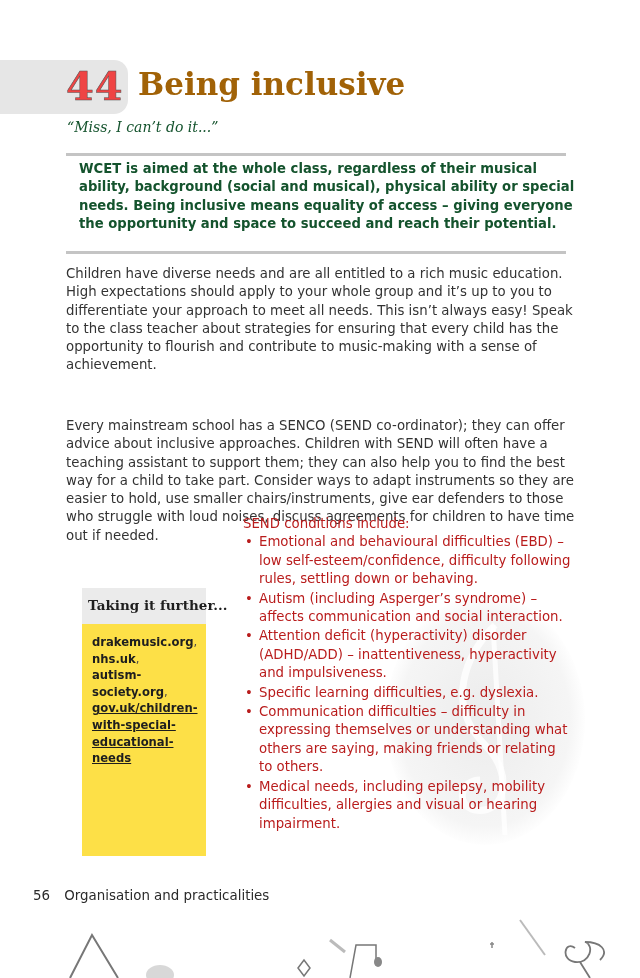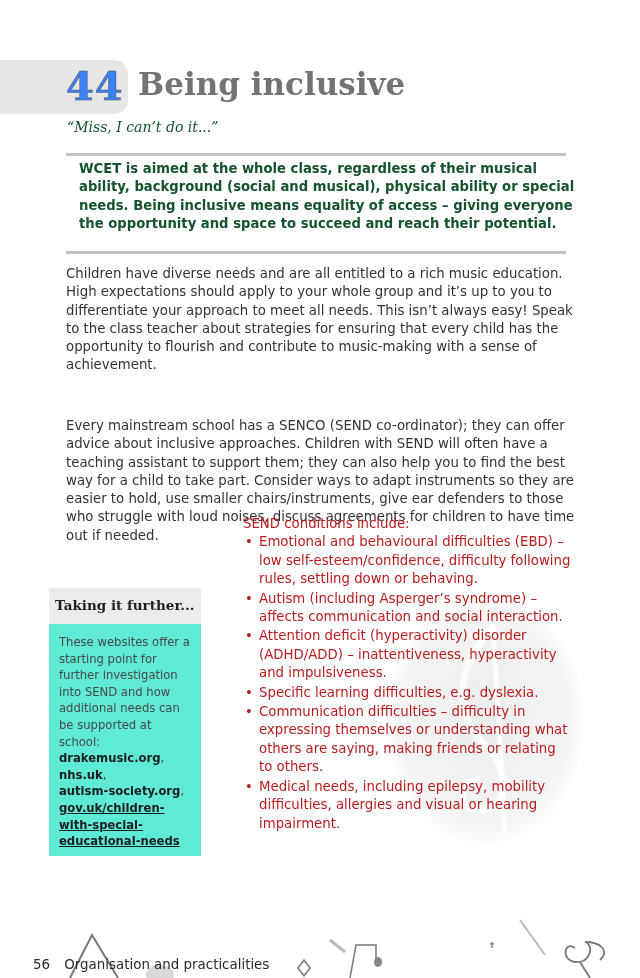--- a/index.html
+++ b/index.html
@@ -6,43 +6,43 @@
   body {
     width: 640px; height: 978px; background: #ffffff; position: relative; overflow: hidden;
     font-family: "DejaVu Sans", sans-serif; color: #2c2c2c;
   }
   .title-tab {
     position: absolute; left: 0; top: 60px; width: 128px; height: 54px;
     background: #e6e6e6; border-radius: 0 14px 14px 0;
   }
   .chapter-number {
     position: absolute; left: 66px; top: 62px; font-family: "DejaVu Serif", serif;
-    font-weight: bold; font-size: 40px; color: #3b82f6; letter-spacing: 1px;
+    font-weight: bold; font-size: 40px; color: #ef4444; letter-spacing: 1px;
     -webkit-text-stroke: 0.5px #555;
   }
   .chapter-title {
     position: absolute; left: 138px; top: 66px; font-family: "DejaVu Serif", serif;
-    font-weight: bold; font-size: 31px; color: #737373;
+    font-weight: bold; font-size: 31px; color: #a16207;
   }
   .quote {
     position: absolute; left: 67px; top: 119px; font-family: "DejaVu Serif", serif;
     font-style: italic; font-size: 14px; color: #14532d;
   }
   .rule { position: absolute; left: 66px; width: 500px; height: 3px; background: #c4c4c4; }
   .intro {
     position: absolute; left: 79px; top: 160px; width: 510px; font-weight: bold;
     font-size: 13.2px; line-height: 18.4px; color: #14532d;
   }
   .para {
     position: absolute; left: 66px; width: 510px; font-size: 13.3px; line-height: 18.3px; color: #333;
   }
   .p1 { top: 265px; }
   .p2 { top: 385px; margin-top: 32px; }
   .side-box {
-    position: absolute; left: 49px; top: 588px; width: 152px; height: 268px; background: #5eead4;
+    position: absolute; left: 82px; top: 588px; width: 124px; height: 268px; background: #fde047;
   }
   .side-box-head {
     background: #ebebeb; height: 36px; padding-left: 7px; position: relative;
   }
   .side-title {
     font-family: "DejaVu Serif", serif; font-weight: bold; font-size: 13.5px; color: #1e1e1e;
     position: absolute; top: 9px; left: 6px; white-space: nowrap;
   }
   .side-body {
     padding: 10px 8px 0 10px; font-size: 11.6px; line-height: 16.6px; color: #4a4a4a;
@@ -54,21 +54,21 @@
   }
   .send-list { list-style: none; margin: 0; padding: 0; }
   .send-list li { position: relative; padding-left: 16px; margin-bottom: 1px; }
   .send-list li .bullet { position: absolute; left: 2px; top: 0; }
   .watermark {
     position: absolute; left: 385px; top: 595px; width: 200px; height: 250px; border-radius: 50%;
     background: radial-gradient(ellipse at center, rgba(200,200,200,0.35) 0%, rgba(200,200,200,0.18) 60%, rgba(255,255,255,0) 72%);
     pointer-events: none;
   }
   .footer {
-    position: absolute; left: 33px; top: 957px; font-size: 13.4px; color: #2a2a2a;
+    position: absolute; left: 33px; top: 888px; font-size: 13.4px; color: #2a2a2a;
   }
   .footer .page-num { margin-right: 10px; }
   .deco { position: absolute; left: 0; top: 880px; width: 640px; height: 98px; pointer-events: none; }
 </style>
 </head>
 <body>
 
 <div class="watermark">
   <svg width="200" height="250" viewBox="0 0 200 250">
     <path d="M110 30 C 80 60, 60 110, 100 150 C 130 180, 120 220, 90 215 C 70 210, 75 185, 95 185" fill="none" stroke="rgba(255,255,255,0.8)" stroke-width="7"></path>
@@ -86,21 +86,20 @@
 <div class="rule" style="top:251px;"></div>
 
 <div class="para p1">Children have diverse needs and are all entitled to a rich music education. High expectations should apply to your whole group and it’s up to you to differentiate your approach to meet all needs. This isn’t always easy! Speak to the class teacher about strategies for ensuring that every child has the opportunity to flourish and contribute to music-making with a sense of achievement.</div>
 <div class="para p2">Every mainstream school has a SENCO (SEND co-ordinator); they can offer advice about inclusive approaches. Children with SEND will often have a teaching assistant to support them; they can also help you to find the best way for a child to take part. Consider ways to adapt instruments so they are easier to hold, use smaller chairs/instruments, give ear defenders to those who struggle with loud noises, discuss agreements for children to have time out if needed.</div>
 
 <div class="side-box">
   <div class="side-box-head">
     <span class="side-title">Taking it further...</span>
   </div>
   <div class="side-body">
-    <span>These websites offer a starting point for further investigation into SEND and how additional needs can be supported at school:</span>
     <div class="side-links">
       <span>drakemusic.org</span><span class="comma">,</span><br>
       <span>nhs.uk</span><span class="comma">,</span><br>
       <span>autism-society.org</span><span class="comma">,</span><br>
       <span style="word-break: break-word; text-decoration: underline;">gov.uk/children-with-special-educational-needs</span>
     </div>
   </div>
 </div>
 
 <div class="send-list-wrap">

